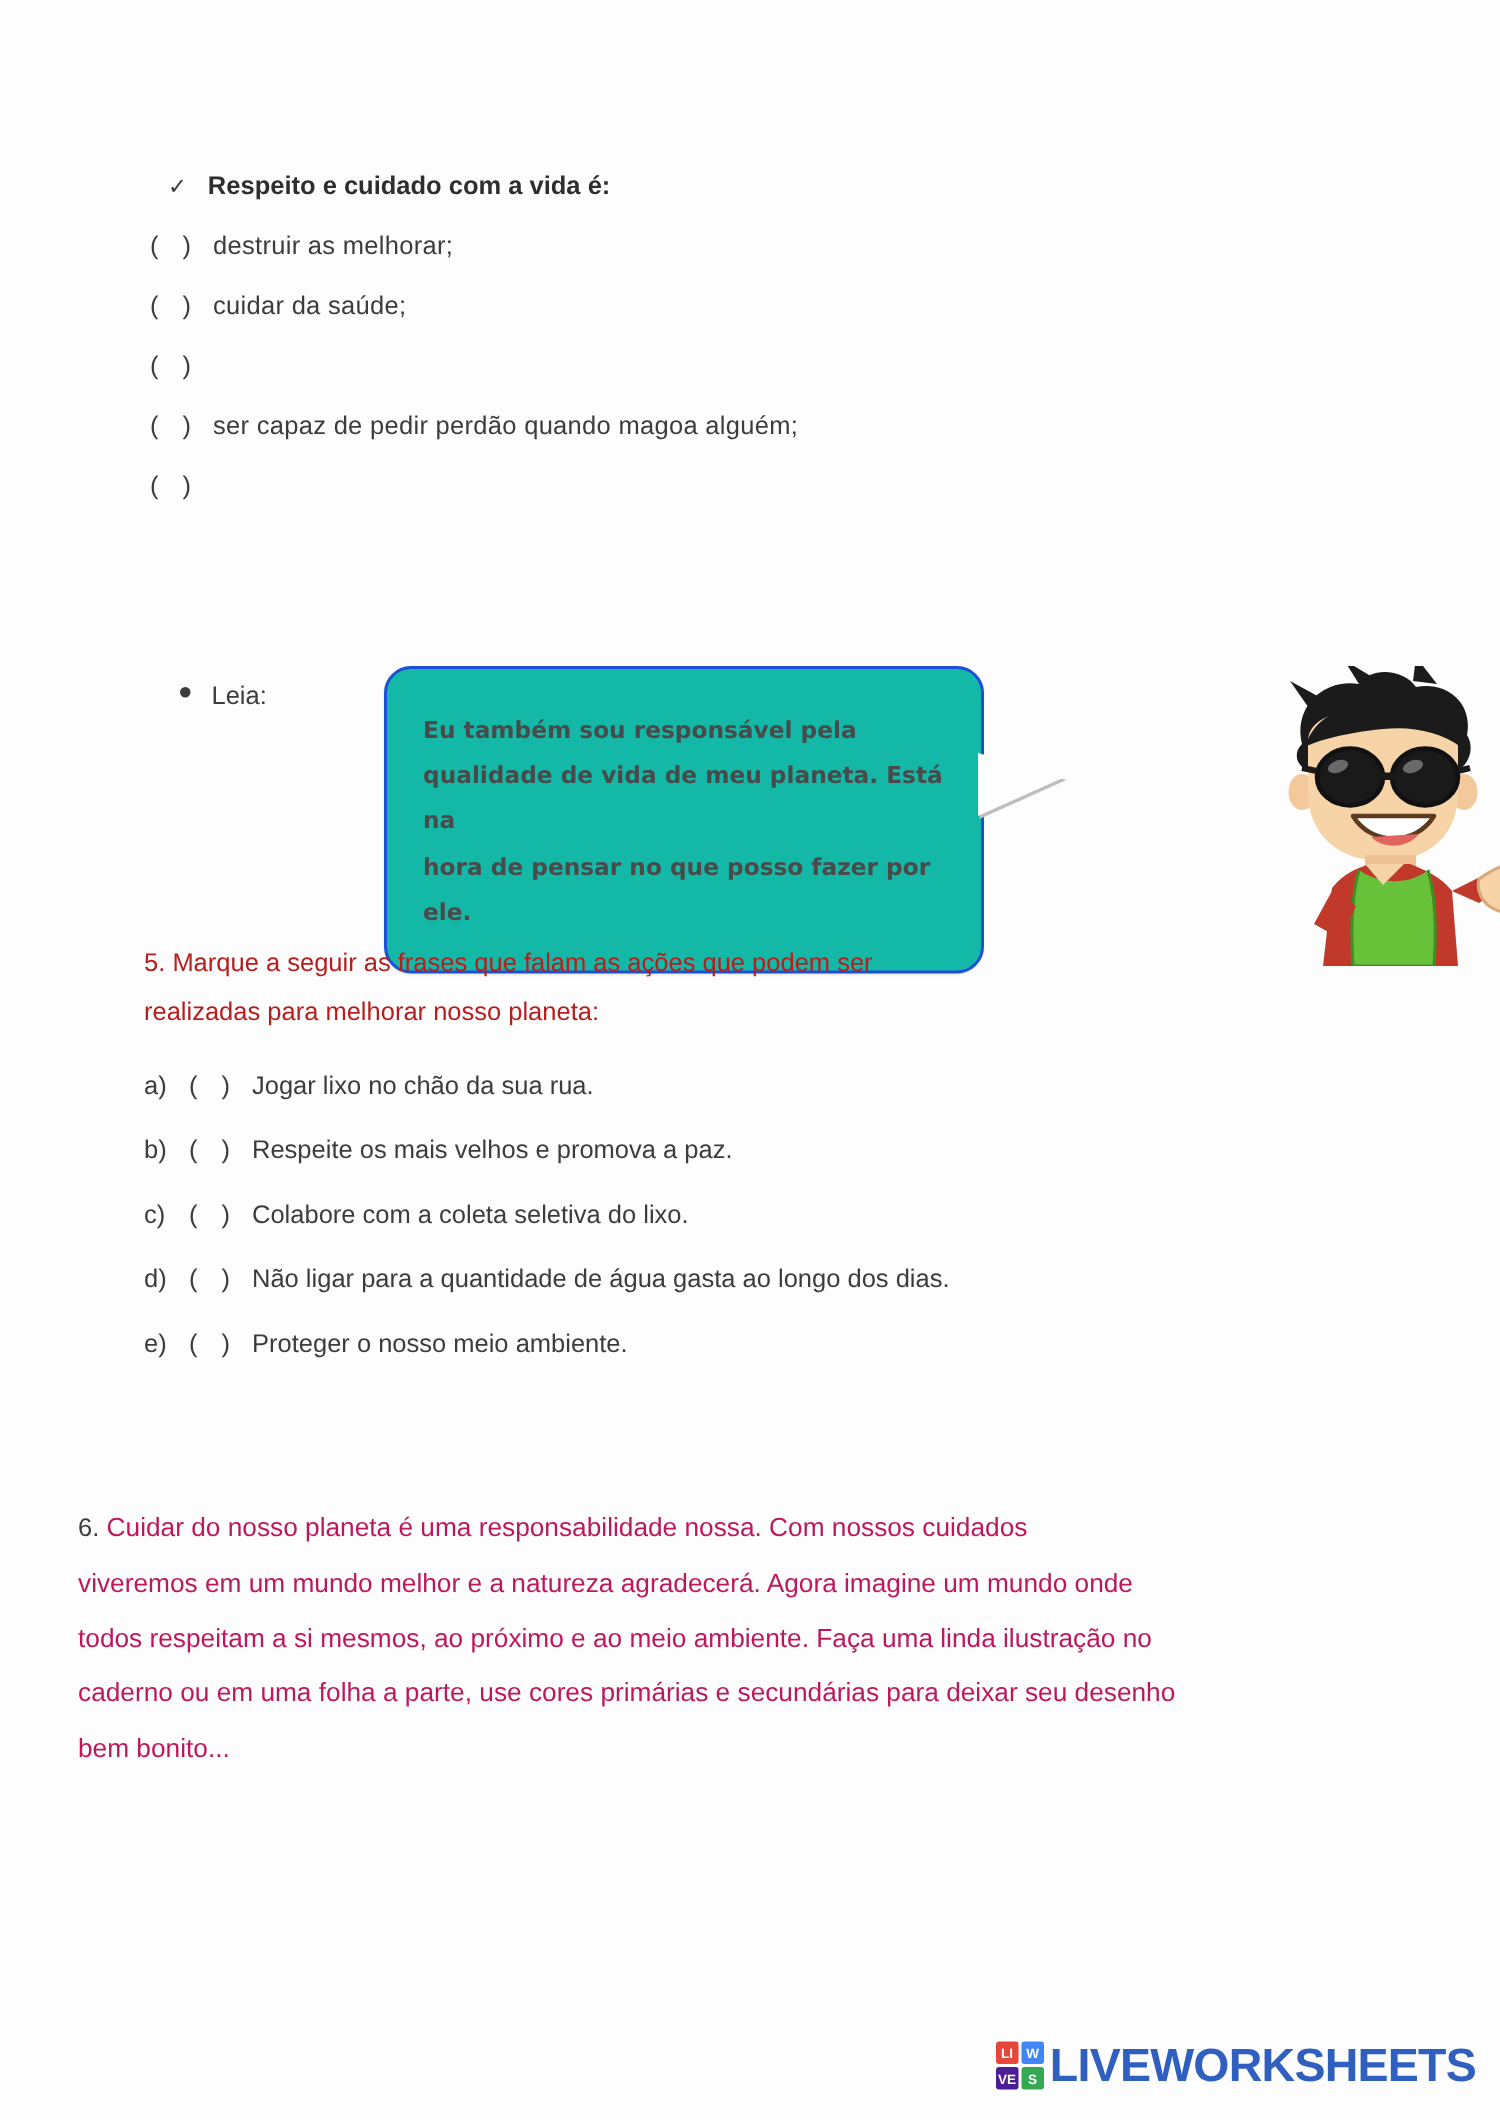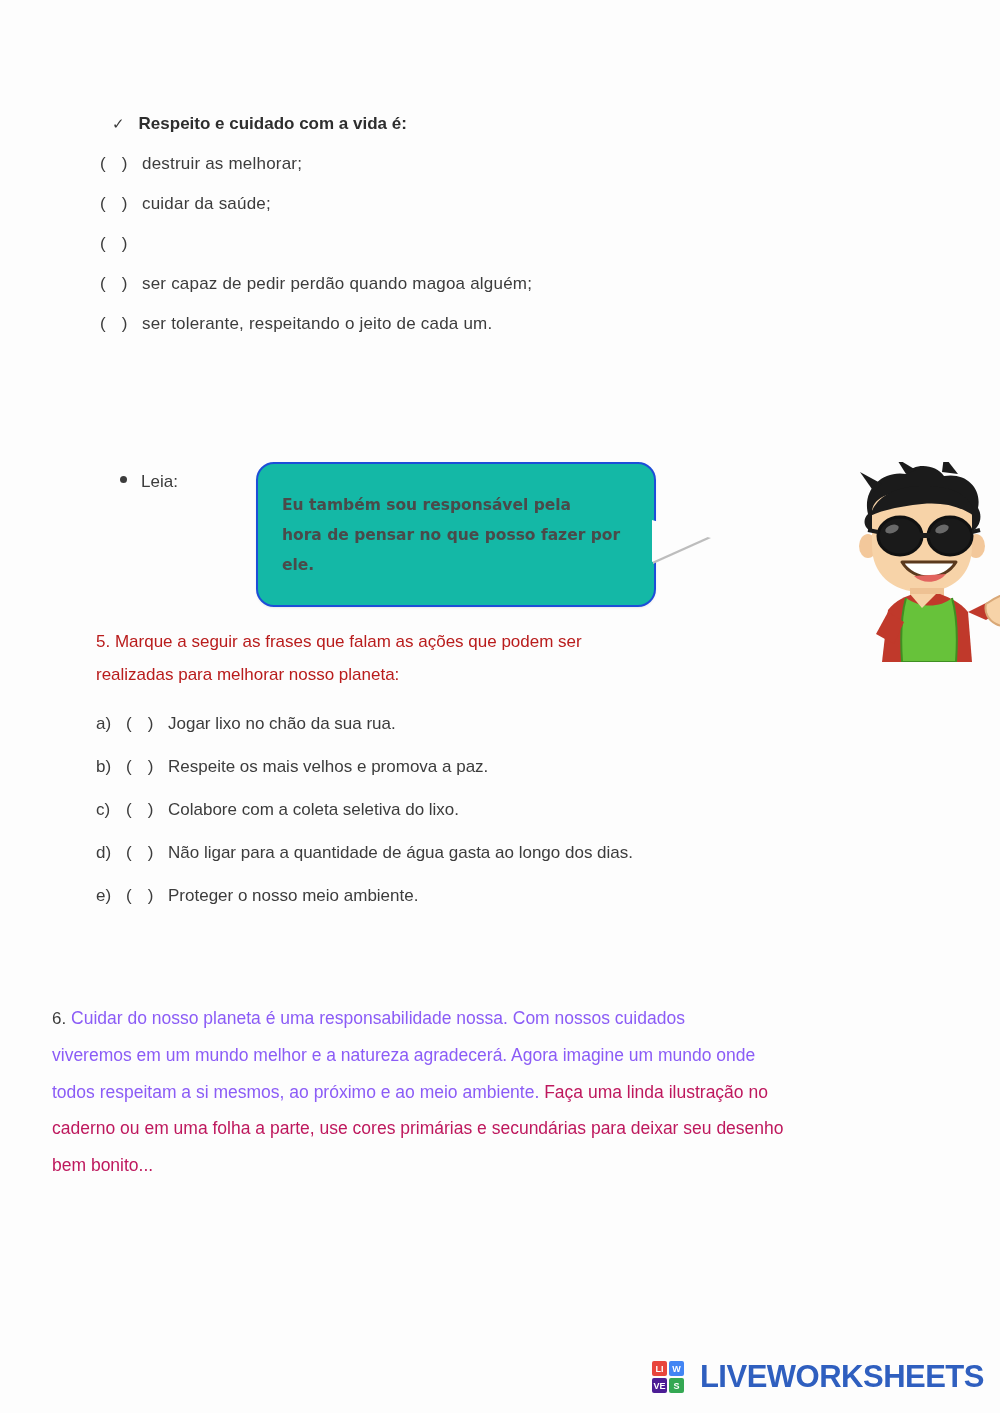--- a/index.html
+++ b/index.html
@@ -68,21 +68,21 @@
     width: 42px;
     color: #3c3c3c;
     letter-spacing: 0;
   }
   .paren .sp { display: inline-block; width: 16px; }
 
   
   .leia-row {
     position: absolute;
     left: 120px;
-    top: 462px;
+    top: 444px;
     width: 830px;
     height: 180px;
   }
   .leia-label {
     position: absolute;
     left: 0;
     top: 10px;
     font-size: 17px;
     color: #3c3c3c;
     display: flex;
@@ -171,31 +171,31 @@
   .q6 {
     position: absolute;
     left: 52px;
     top: 1000px;
     width: 930px;
     font-size: 17.5px;
     line-height: 2.1;
     color: #3c3c3c;
   }
   .q6 .num6 { font-size: 17px; }
-  .q6 .faded { color: #8b5cf6; text-align: center; }
+  .q6 .faded { color: #be185d; text-align: center; }
   .q6 .dark { color: #be185d; }
 
   
   .footer-logo {
     position: absolute;
     right: 16px;
     bottom: 18px;
     display: flex;
     align-items: center;
-    gap: 16px;
+    gap: 4px;
   }
   .lw-squares {
     display: grid;
     grid-template-columns: 15px 15px;
     grid-template-rows: 15px 15px;
     gap: 2px;
   }
   .sq {
     width: 15px;
     height: 15px;
@@ -243,34 +243,34 @@
       </div>
       <div class="opt">
         <span class="paren">(<span class="sp"></span>)</span>
       </div>
       <div class="opt">
         <span class="paren">(<span class="sp"></span>)</span>
         <span>ser capaz de pedir perdão quando magoa alguém;</span>
       </div>
       <div class="opt">
         <span class="paren">(<span class="sp"></span>)</span>
-        <span>ser tolerante, respeitando o jeito de cada um.</span>
       </div>
     </div>
   </div>
 
   <div class="leia-row">
     <div class="leia-label">
       <span class="bullet"></span>
       <span>Leia:</span>
     </div>
 
     <div class="bubble-wrap">
       <div class="bubble">
         <div class="bubble-text">Eu também sou responsável pela</div>
+        <div class="bubble-text">qualidade de vida de meu planeta. Está na</div>
         <div class="bubble-text">hora de pensar no que posso fazer por ele.</div>
         <div class="bubble-tail"></div>
       </div>
     </div>
 
     <div class="boy">
       <svg viewBox="0 0 240 200" width="240" height="200" xmlns="http://www.w3.org/2000/svg">
 
         <path d="M58 52 C52 28 72 8 96 12 C104 0 126 2 134 14 C156 10 172 26 168 46 C174 56 168 68 160 70 L62 70 C54 66 52 58 58 52 Z" fill="#1b1b1b"></path>
         <path d="M64 30 L50 10 L72 22 Z" fill="#1b1b1b"></path>

